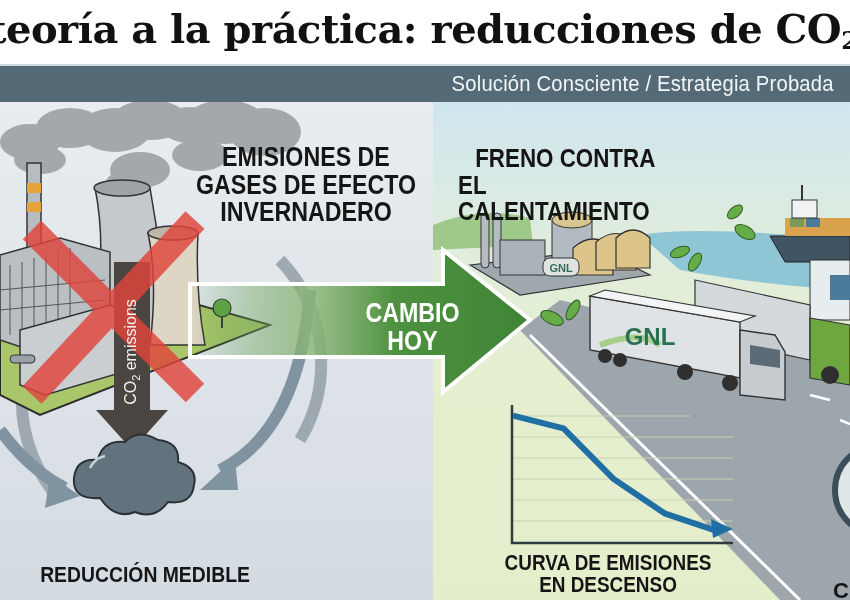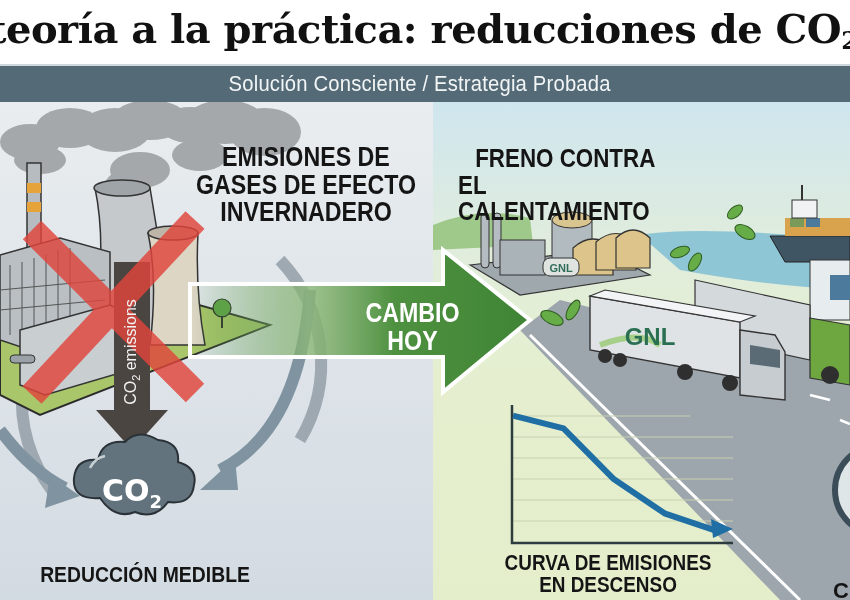--- a/index.html
+++ b/index.html
@@ -13,21 +13,21 @@
     .title-text {
       position: absolute; left: -12px; top: 5px; white-space: nowrap;
       font-family: "DejaVu Serif", "Liberation Serif", serif;
       font-weight: bold; font-size: 40px; color: #111111; letter-spacing: -0.5px;
     }
     .title-text sub { font-size: 24px; vertical-align: -6px; }
 
     .subtitle-bar {
       position: absolute; left: 0; top: 64px; width: 850px; height: 38px;
       background: #546b77; border-top: 2px solid #cfd8dc;
-      display: flex; align-items: center; justify-content: center;
+      display: flex; align-items: center; justify-content: flex-end;
     }
     .subtitle-text {
       color: #f2f5f6; font-size: 22px; font-family: "Liberation Sans", sans-serif;
       letter-spacing: 0.2px; transform: scaleX(0.92); margin-left: -10px;
     }
 
     .panel-left {
       position: absolute; left: 0; top: 102px; width: 433px; height: 498px;
       background: linear-gradient(180deg, #e9edf0 0%, #dde3e8 55%, #d3dbe2 100%);
       overflow: hidden;
@@ -122,23 +122,20 @@
     <g>
       <path d="M 100 498 Q 72 500 74 478 Q 76 458 98 460 Q 102 440 125 442 Q 138 428 158 440 Q 180 442 178 462 Q 198 468 194 485 Q 192 505 168 502 Q 155 520 135 512 Q 115 520 100 498 Z" fill="#62737e" stroke="#2a3238" stroke-width="2"></path>
       <path d="M 90 468 Q 95 458 105 456" fill="none" stroke="#c7d0d5" stroke-width="2.5"></path>
     </g>
   </svg>
 
   <div style="position:absolute; left:132px; top:250px; transform: translate(-50%,-50%) rotate(-90deg); white-space:nowrap; color:#f2f2f2; font-size:16px; font-family:'Liberation Sans',sans-serif;">
     <span>CO</span><sub style="font-size:11px;">2</sub><span> emissions</span>
   </div>
 
-  <div style="position:absolute; left:102px; top:371px; color:#ffffff; font-weight:bold; font-size:30px; font-family:'DejaVu Sans',sans-serif;">
-    <span>CO</span><sub style="font-size:18px;">2</sub>
-  </div>
 
   <div class="label" style="left:176px; top:42px; width:260px; font-size:27px; transform: scaleX(0.86);">
     <span>EMISIONES DE</span>
     <span>GASES DE EFECTO</span>
     <span>INVERNADERO</span>
   </div>
 
   <div class="label" style="left:10px; top:462px; width:270px; font-size:22px; transform: scaleX(0.88);">REDUCCIÓN MEDIBLE</div>
 </div>
 

